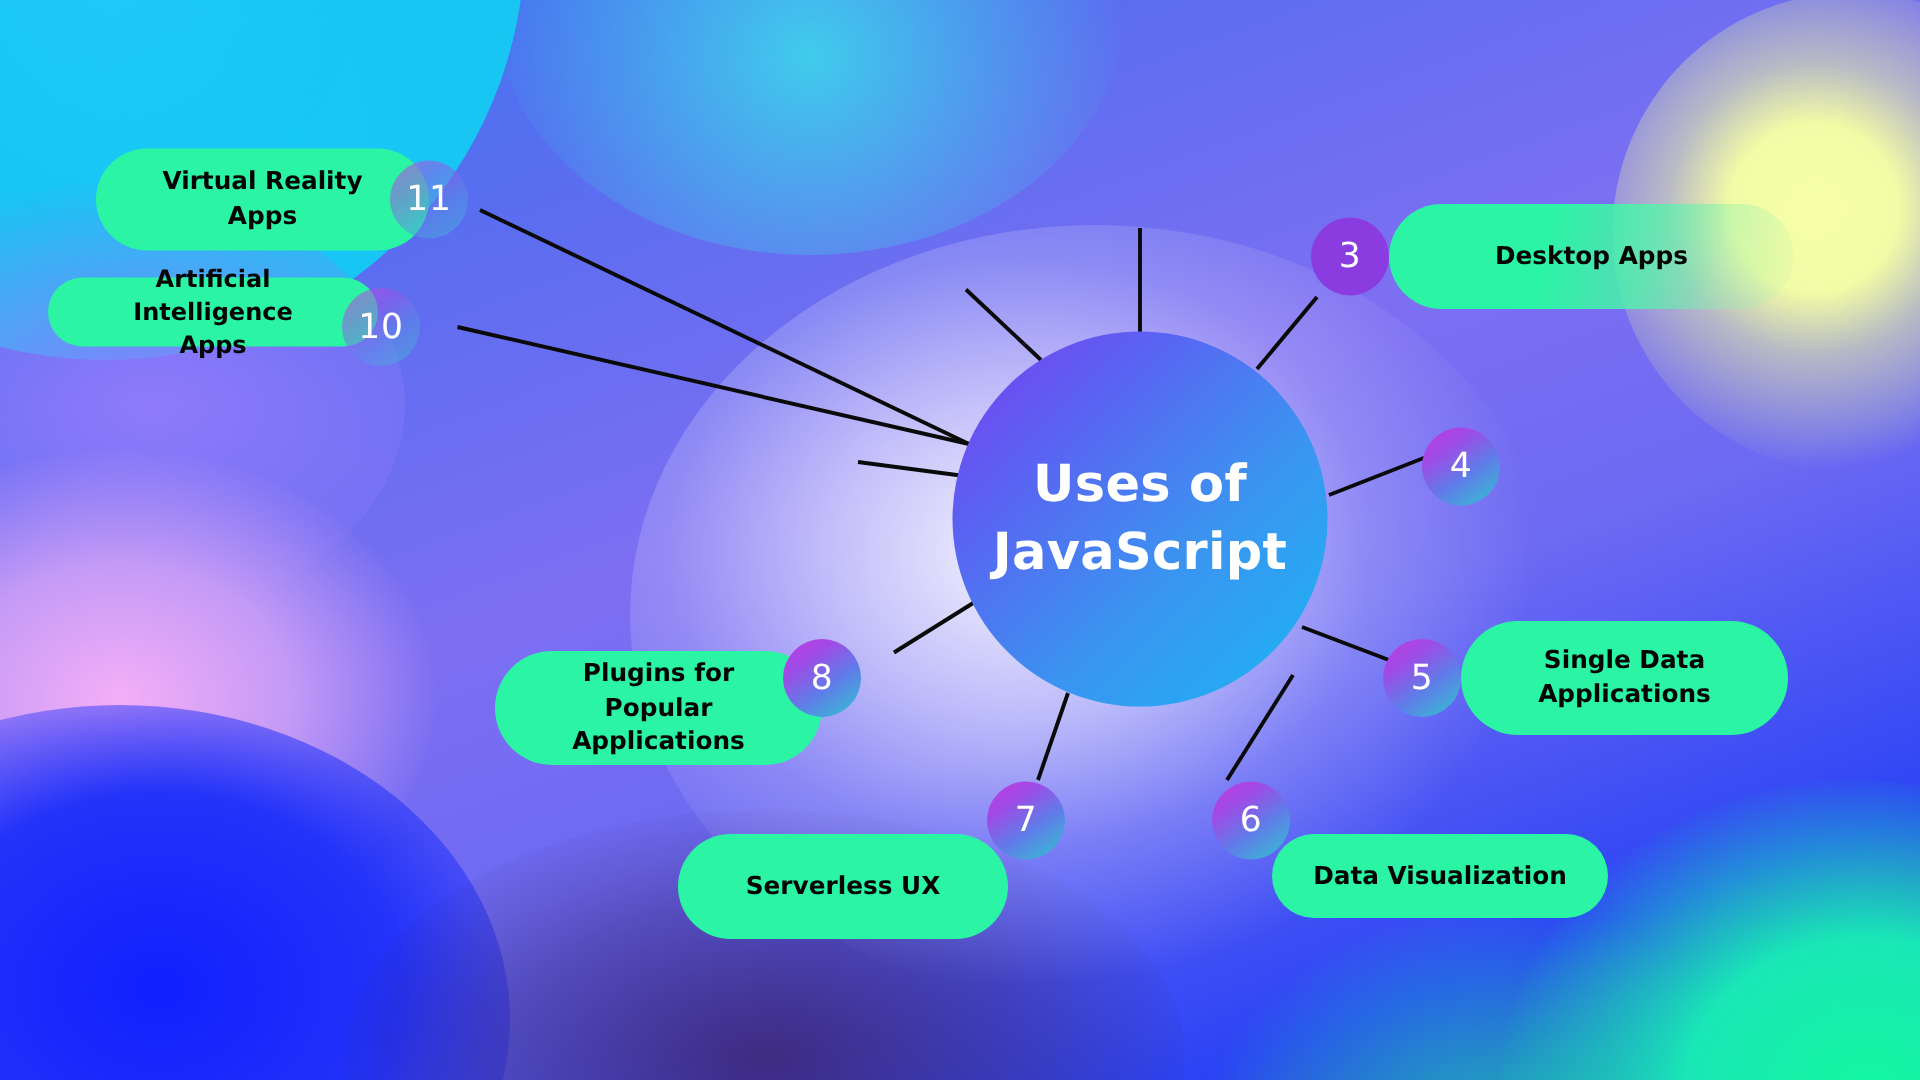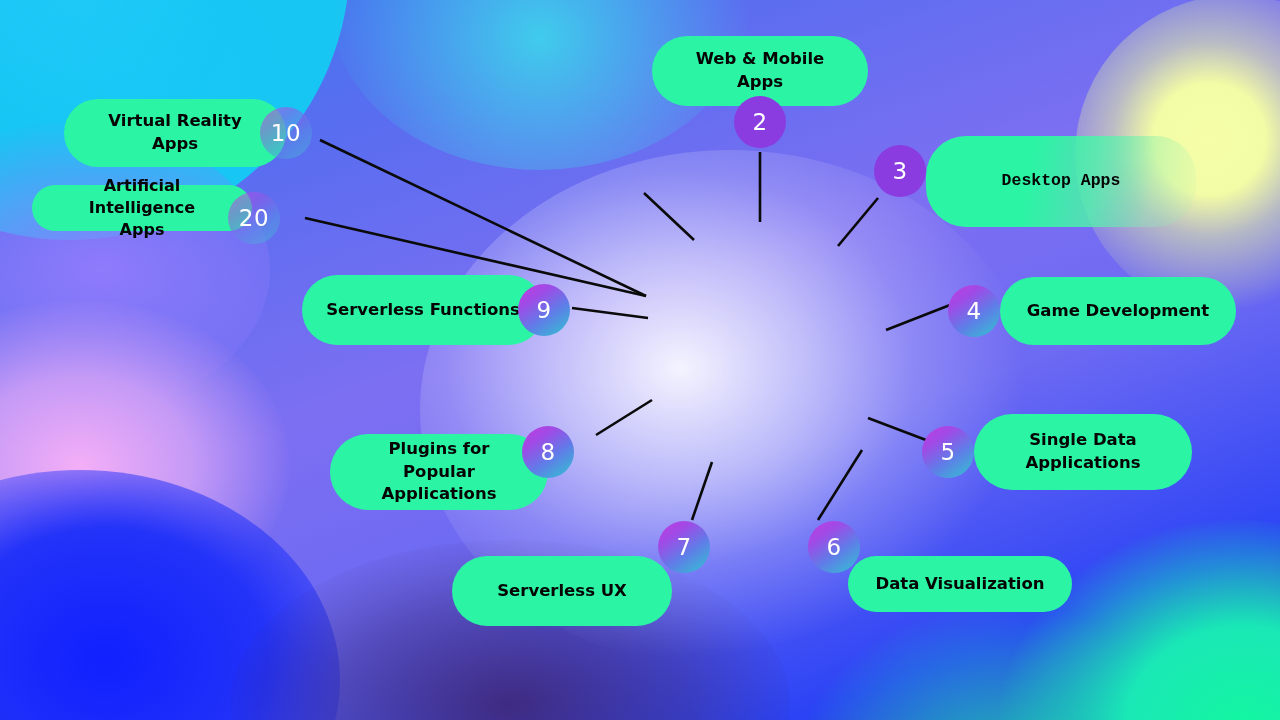--- a/index.html
+++ b/index.html
@@ -189,34 +189,33 @@
     <line x1="644" y1="193" x2="694" y2="240"></line>
     <line x1="760" y1="152" x2="760" y2="222"></line>
     <line x1="878" y1="198" x2="838" y2="246"></line>
     <line x1="950" y1="305" x2="886" y2="330"></line>
     <line x1="926" y1="440" x2="868" y2="418"></line>
     <line x1="818" y1="520" x2="862" y2="450"></line>
     <line x1="692" y1="520" x2="712" y2="462"></line>
     <line x1="596" y1="435" x2="652" y2="400"></line>
   </svg>
 
-
-
-  <div class="node" style="left:652px; top:36px;">
-    <div class="pill" style="width:216px; height:70px;">Web &amp; Mobile Apps</div>
-    <div class="badge solid" style="left:82px; top:60px; width:52px; height:52px;">2</div>
-  </div>
+  <div class="center-node">
+    <div class="center-label">Uses of
+JavaScript</div>
+  </div>
+
+
 
   <div class="node" style="left:874px; top:136px;">
-    <div class="pill fade" style="width:270px; height:91px; margin-left:52px;font-family:Liberation Mono, monospace;">Desktop Apps</div>
+    <div class="pill fade" style="width:270px; height:70px; margin-left:52px;">Desktop Apps</div>
     <div class="badge solid" style="left:0px; top:9px; width:52px; height:52px;">3</div>
   </div>
 
   <div class="node" style="left:948px; top:277px;">
-    <div class="pill" style="width:236px; height:68px; margin-left:52px;">Game Development</div>
     <div class="badge grad" style="left:0px; top:8px; width:52px; height:52px;">4</div>
   </div>
 
   <div class="node" style="left:922px; top:414px;">
     <div class="pill" style="width:218px; height:76px; margin-left:52px;">Single Data
 Applications</div>
     <div class="badge grad" style="left:0px; top:12px; width:52px; height:52px;">5</div>
   </div>
 
   <div class="node" style="left:808px; top:556px;">
@@ -228,29 +227,25 @@
     <div class="pill" style="width:220px; height:70px;">Serverless UX</div>
     <div class="badge grad" style="left:206px; top:-35px; width:52px; height:52px;">7</div>
   </div>
 
   <div class="node" style="left:330px; top:414px;">
     <div class="pill" style="width:218px; height:76px;margin-top:20px;">Plugins for Popular
 Applications</div>
     <div class="badge grad" style="left:192px; top:12px; width:52px; height:52px;">8</div>
   </div>
 
-  <div class="node" style="left:302px; top:275px;">
-    <div class="pill" style="width:242px; height:70px;">Serverless Functions</div>
-    <div class="badge grad" style="left:216px; top:9px; width:52px; height:52px;">9</div>
-  </div>
 
   <div class="node" style="left:32px; top:185px;">
     <div class="pill" style="width:220px; height:46px; font-size:16px;">Artificial Intelligence
 Apps</div>
-    <div class="badge faded" style="left:196px; top:7px; width:52px; height:52px;">20</div>
+    <div class="badge faded" style="left:196px; top:7px; width:52px; height:52px;">10</div>
   </div>
 
   <div class="node" style="left:64px; top:99px;">
     <div class="pill" style="width:222px; height:68px;">Virtual Reality Apps</div>
-    <div class="badge faded" style="left:196px; top:8px; width:52px; height:52px;">10</div>
+    <div class="badge faded" style="left:196px; top:8px; width:52px; height:52px;">11</div>
   </div>
 
 </div>
 
 </body></html>

